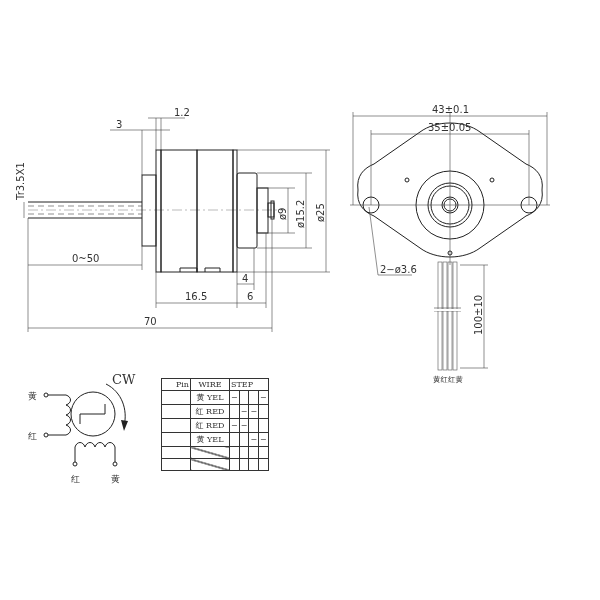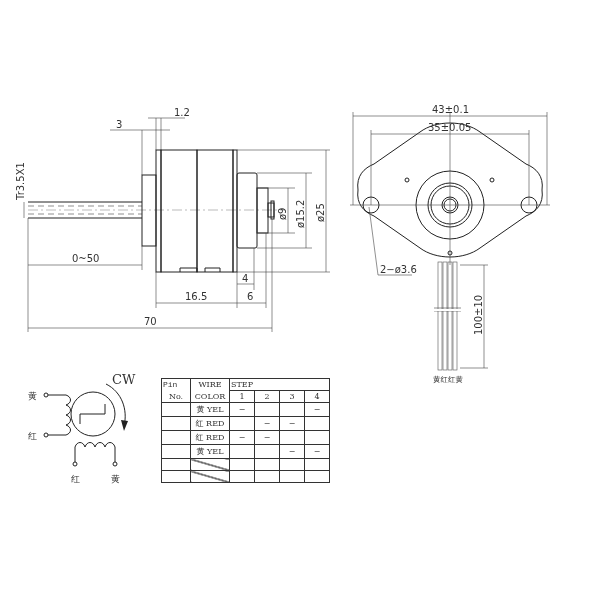--- a/index.html
+++ b/index.html
@@ -160,33 +160,25 @@
 
     <path class="ln" d="M106,384 C122,392 128,410 124,426"></path>
     <path d="M121,420 L124,431 L128,421 Z" fill="#222"></path>
     <text class="serif" x="112" y="384" font-size="13">CW</text>
   </g>
 </svg>
 
 <table style="position:absolute;left:161px;top:378px;border-collapse:collapse;font-family:'DejaVu Serif',serif;font-size:8px;color:#333;">
   <tbody>
       <tr style="height:12px;">
-    <td style="border:1px solid #333;width:26px;text-align:left;border-bottom:none;font-family:Liberation Mono, monospace;">Pin</td>
+    <td style="border:1px solid #333;width:26px;text-align:right;border-bottom:none;">Pin</td>
     <td style="border:1px solid #333;width:36px;text-align:center;border-bottom:none;margin-left:36px;">WIRE</td>
     <td colspan="4" style="border:1px solid #333;">STEP</td>
   </tr>
   <tr style="height:12px;">
-    <td style="border:1px solid #333;text-align:center;border-top:none;">No.</td>
-    <td style="border:1px solid #333;text-align:center;border-top:none;">COLOR</td>
-    <td style="border:1px solid #333;width:22px;text-align:center;">1</td>
-    <td style="border:1px solid #333;width:22px;text-align:center;">2</td>
-    <td style="border:1px solid #333;width:22px;text-align:center;">3</td>
-    <td style="border:1px solid #333;width:22px;text-align:center;">4</td>
-  </tr>
-  <tr style="height:12px;">
     <td style="border:1px solid #333;"></td>
     <td style="border:1px solid #333;text-align:center;">黄 YEL</td>
     <td style="border:1px solid #333;text-align:center;">−</td>
     <td style="border:1px solid #333;text-align:center;"></td>
     <td style="border:1px solid #333;text-align:center;"></td>
     <td style="border:1px solid #333;text-align:center;">−</td>
   </tr>
   <tr style="height:12px;">
     <td style="border:1px solid #333;"></td>
     <td style="border:1px solid #333;text-align:center;">红 RED</td>

